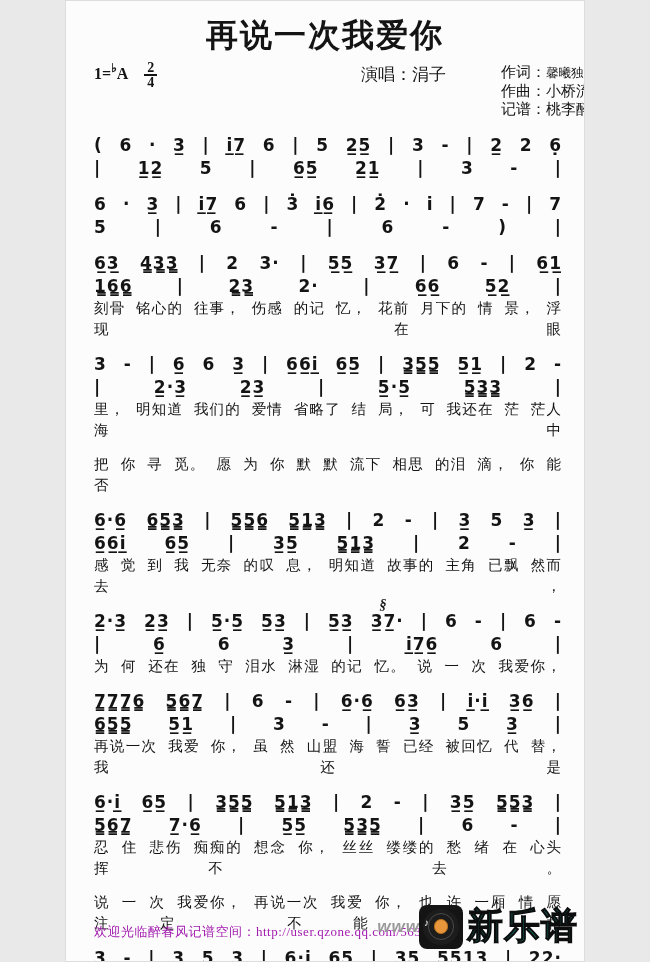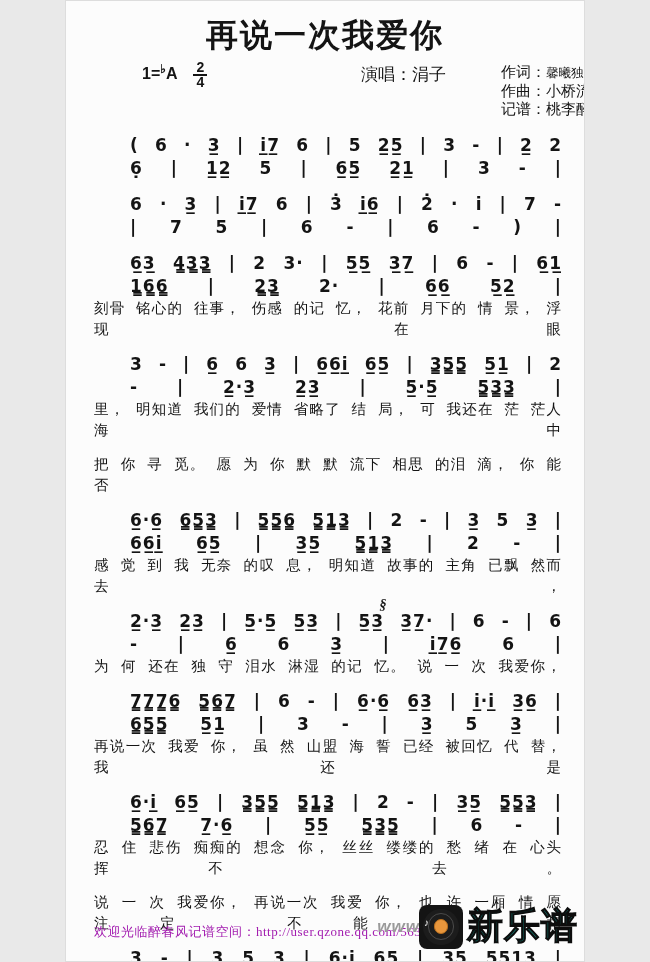--- a/index.html
+++ b/index.html
@@ -9,21 +9,21 @@
     background:#fcfcfc;border:1px solid #ddd;box-sizing:border-box;
     color:#141414;overflow:hidden;
   }
   
   .title{
     text-align:center;padding-top:14px;font-size:32px;font-weight:bold;
     font-family:"Liberation Serif",serif;letter-spacing:2px;line-height:40px;
   }
   .keysig{
     position:absolute;left:28px;top:60px;font-size:16px;font-weight:bold;
-    font-family:Liberation Sans, sans-serif;white-space:nowrap;margin-left:48px;
+    font-family:Liberation Serif, serif;white-space:nowrap;
   }
   .keysig .flat{font-size:12px;vertical-align:super;}
   .frac{display:inline-block;text-align:center;vertical-align:middle;
     font-size:14px;line-height:13px;font-weight:bold;margin-left:16px;}
   .frac .top{border-bottom:2px solid #141414;padding:0 3px;display:block;}
   .frac .bot{display:block;}
   .performer{
     position:absolute;left:295px;top:62px;font-size:17px;
     font-family:"Liberation Serif",serif;white-space:nowrap;text-align:center;
   }
@@ -31,21 +31,21 @@
     position:absolute;left:435px;top:62px;font-size:15px;line-height:18px;
     font-family:"Liberation Serif",serif;white-space:nowrap;
   }
   .credits .row:first-child .cr-value{font-size:12.5px;}
   
   #score{position:absolute;left:28px;right:22px;top:133px;}
   .system{position:relative;margin-bottom:13px;}
   .notes{
     font-family:"DejaVu Sans",sans-serif;font-weight:bold;font-size:17px;
     line-height:23px;letter-spacing:1px;word-spacing:9px;
-    text-align:justify;text-align-last:justify;white-space:normal;margin-left:36px;
+    text-align:justify;text-align-last:justify;white-space:normal;
   }
   .lyrics{
     font-family:"Liberation Serif",serif;font-size:14.5px;line-height:21px;
     letter-spacing:1px;word-spacing:6px;
     text-align:justify;text-align-last:justify;
   }
   .segno{
     position:absolute;top:-13px;font-size:14px;font-weight:bold;
     font-family:"Liberation Serif",serif;font-style:italic;
   }

